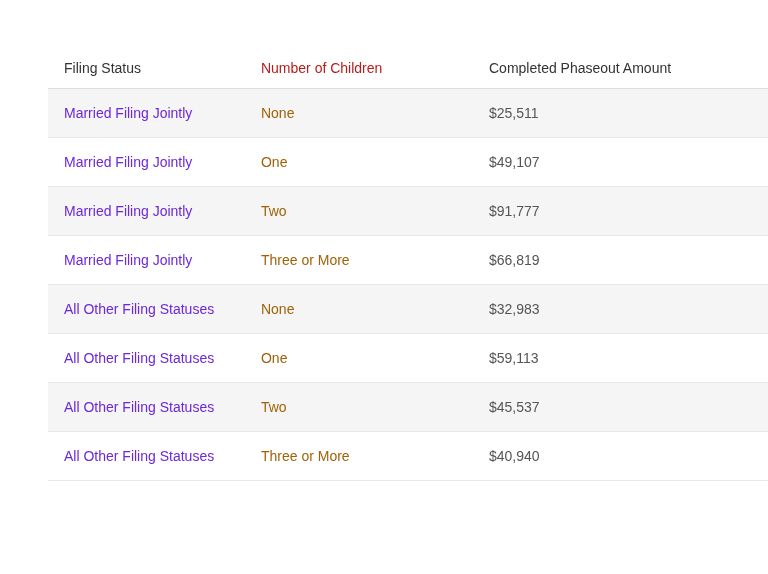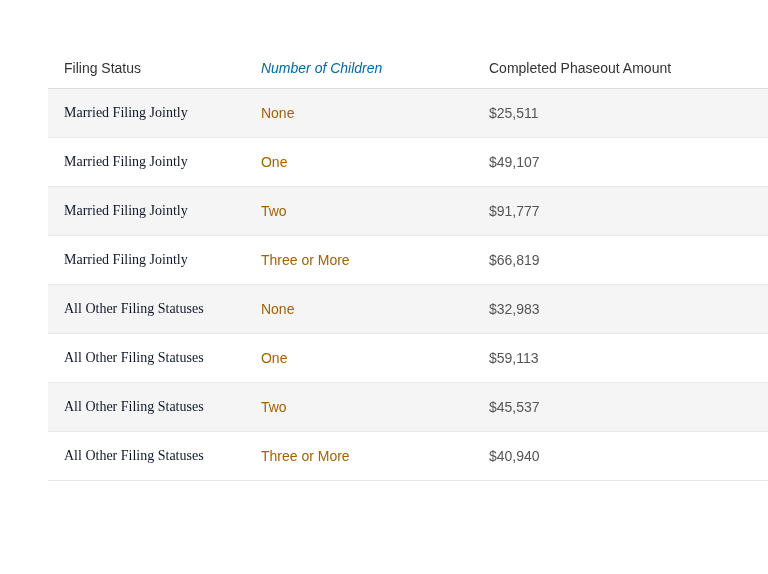--- a/index.html
+++ b/index.html
@@ -68,31 +68,29 @@
     .col-amount {
       width: 300px;
       color: #555;
     }
 
     thead th.col-filing-status {
       color: #333;
     }
 
     thead th.col-children {
-      color: #0369a1;
-      font-style: italic;
+      color: #b91c1c;
     }
 
     thead th.col-amount {
       color: #333;
     }
 
     tbody td.col-filing-status {
-      color: #0f172a;
-      font-family: Liberation Serif, serif;
+      color: #6d28d9;
     }
   </style>
 </head>
 <body>
 
 <div class="table-container">
   <table>
     <thead>
       <tr>
         <th class="col-filing-status">Filing Status</th>

